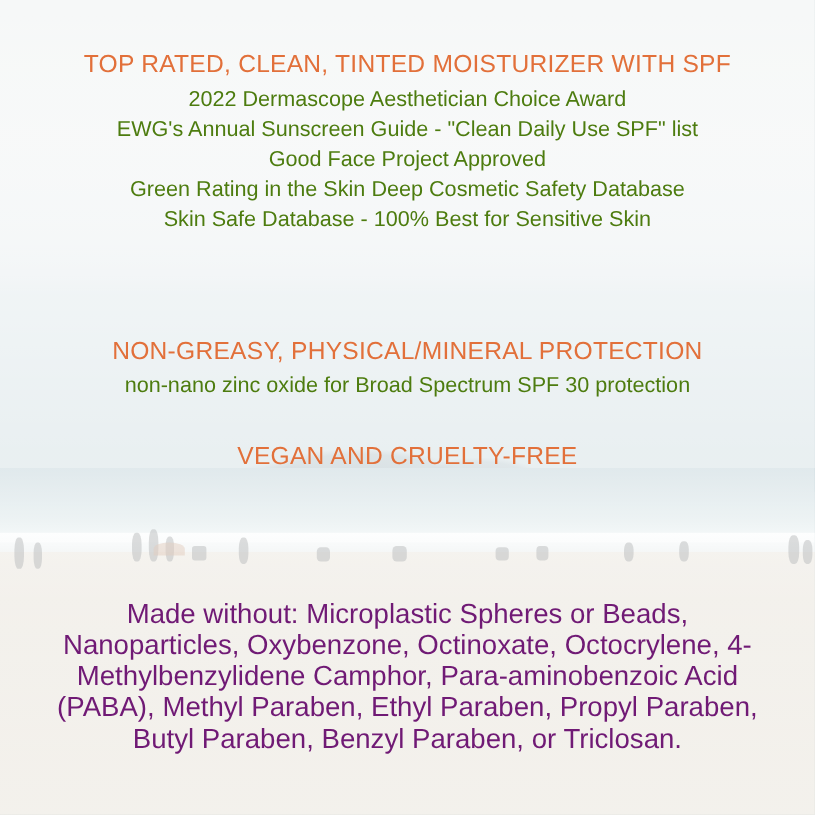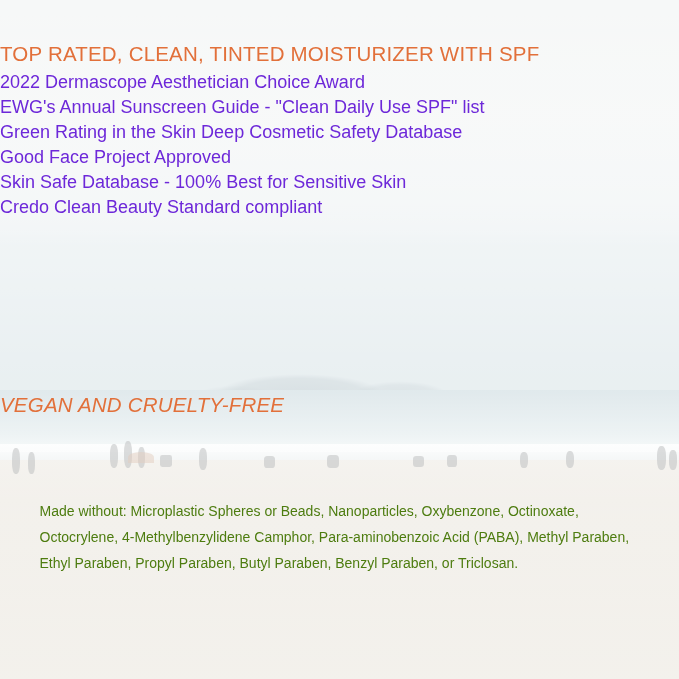--- a/index.html
+++ b/index.html
@@ -92,52 +92,53 @@
     border-radius: 50% 50% 0 0;
   }
 
   
   .content {
     position: absolute;
     left: 0;
     top: 0;
     width: 679px;
     height: 679px;
+    text-align: center;
   }
   .block {
     position: absolute;
     left: 0;
     width: 679px;
   }
   .heading {
     color: #e2703a;
     font-size: 20.5px;
     letter-spacing: 0.2px;
     margin: 0 0 4px 0;
     font-weight: normal;
     white-space: nowrap;
   }
   .line {
-    color: #6d28d9;
+    color: #4d7c0f;
     font-size: 18px;
     line-height: 25px;
     margin: 0;
     white-space: nowrap;
   }
   .para {
-    color: #4d7c0f;
-    font-size: 14px;
+    color: #701a75;
+    font-size: 23px;
     line-height: 26px;
     margin: 0 auto;
     width: 600px;
     white-space: normal;
   }
   #b1 { top: 42px; }
   #b2 { top: 281px; }
-  #b3 { top: 393px; font-style: italic; }
+  #b3 { top: 369px; }
   #b4 { top: 498px; }
 </style>
 </head>
 <body>
 
 <div id="page">
 
   <div class="bg-layer bg-sky"></div>
   <div class="bg-layer bg-hills"></div>
   <div class="bg-layer bg-sea"></div>
@@ -164,26 +165,29 @@
   </div>
 
   <div class="bg-layer haze"></div>
 
   <div class="content">
 
     <div class="block" id="b1">
       <p class="heading">TOP RATED, CLEAN, TINTED MOISTURIZER WITH SPF</p>
       <p class="line">2022 Dermascope Aesthetician Choice Award</p>
       <p class="line">EWG's Annual Sunscreen Guide - "Clean Daily Use SPF" list</p>
+      <p class="line">Good Face Project Approved</p>
       <p class="line">Green Rating in the Skin Deep Cosmetic Safety Database</p>
-      <p class="line">Good Face Project Approved</p>
       <p class="line">Skin Safe Database - 100% Best for Sensitive Skin</p>
-      <p class="line">Credo Clean Beauty Standard compliant</p>
     </div>
 
+    <div class="block" id="b2">
+      <p class="heading">NON-GREASY, PHYSICAL/MINERAL PROTECTION</p>
+      <p class="line">non-nano zinc oxide for Broad Spectrum SPF 30 protection</p>
+    </div>
 
     <div class="block" id="b3">
       <p class="heading">VEGAN AND CRUELTY-FREE</p>
     </div>
 
     <div class="block" id="b4">
       <p class="para">Made without: Microplastic Spheres or Beads, Nanoparticles, Oxybenzone, Octinoxate, Octocrylene, 4-Methylbenzylidene Camphor, Para-aminobenzoic Acid (PABA), Methyl Paraben, Ethyl Paraben, Propyl Paraben, Butyl Paraben, Benzyl Paraben, or Triclosan.</p>
     </div>
 
   </div>

